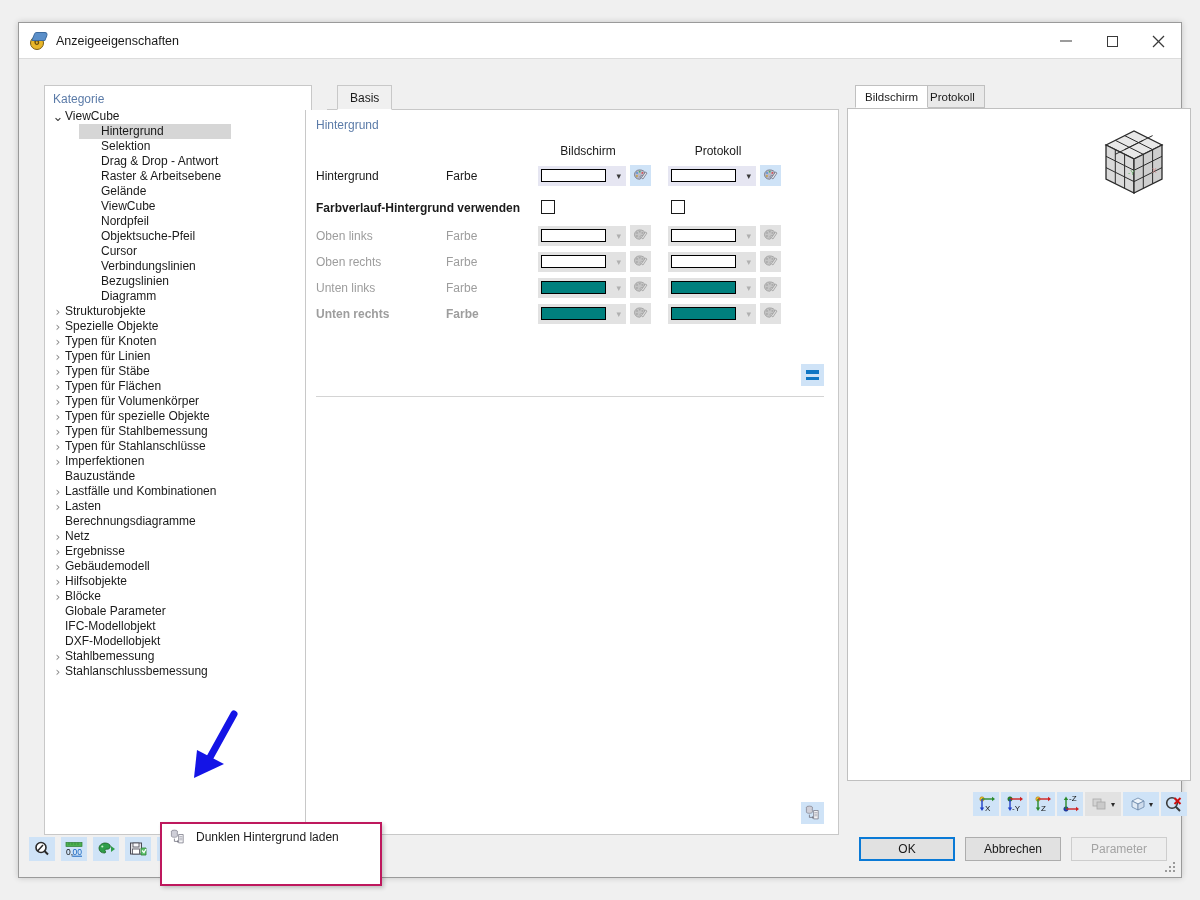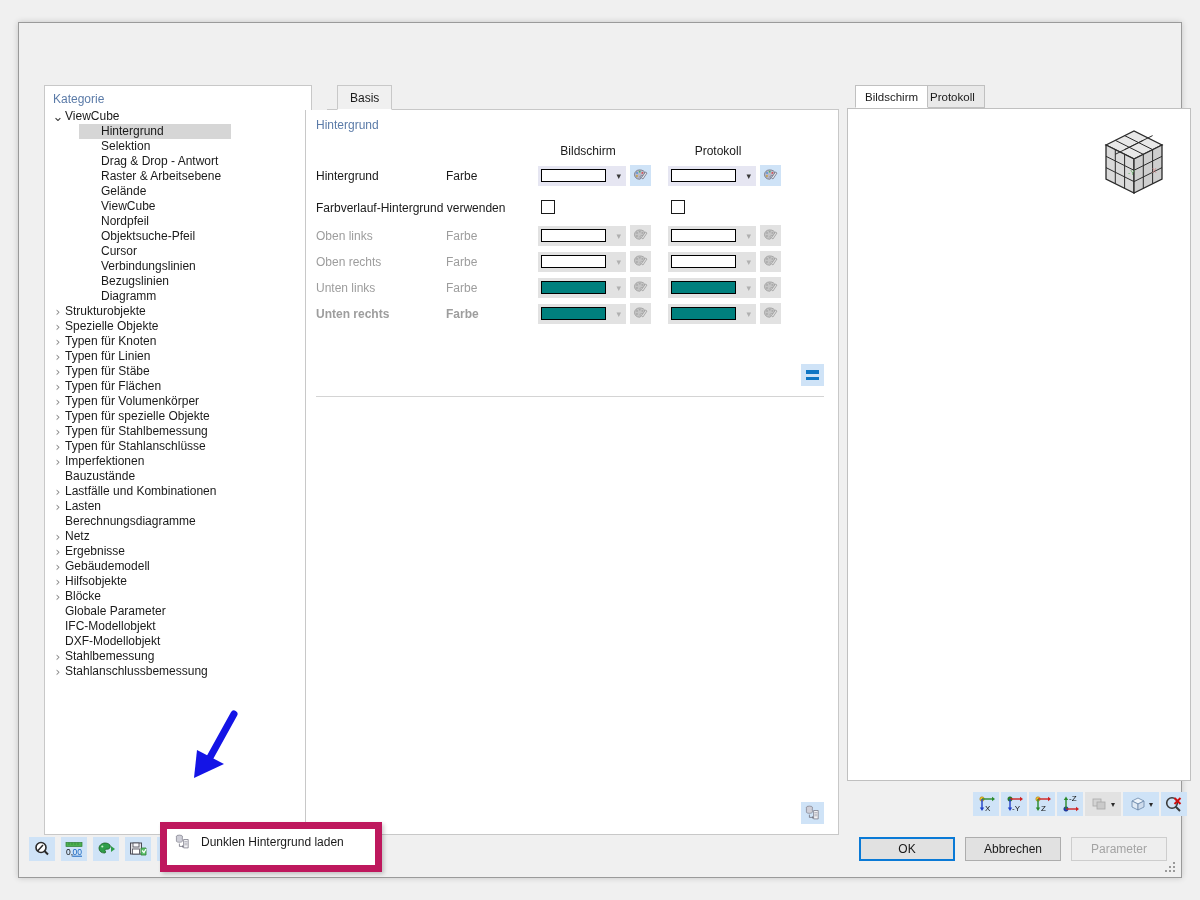--- a/index.html
+++ b/index.html
@@ -199,21 +199,21 @@
   .combo.dis .caret { color: #b0b0b0; }
 
   .palette-btn {
     width: 21px; height: 21px;
     margin-left: 4px;
     background: #cfe3f7;
     display: flex; align-items: center; justify-content: center;
   }
   .palette-btn.dis { background: #e2e2e2; }
 
-  .cbrow { position: relative; height: 30px; }
+  .cbrow { position: relative; height: 30px; font-weight: bold; }
   .cbrow .rlabel {
     position: absolute; left: 10px; top: 7px;
     font-size: 12px; color: #1a1a1a;
   }
   .chk {
     position: absolute; top: 6px;
     width: 14px; height: 14px;
     border: 1.4px solid #1a1a1a;
     background: #ffffff;
   }
@@ -328,23 +328,23 @@
   .dlgbtn.primary {
     border: 2px solid #0a7ad6;
     background: #e1e1e1;
   }
   .dlgbtn.disabled { color: #a4a4a4; background: #eeeeee; border-color: #cdcdcd; }
 
   
   .menu {
     position: absolute;
     left: 160px; top: 822px;
-    width: 222px; height: 50px;
+    width: 222px; height: 64px;
     background: #ffffff;
-    border: 7px solid #be185d;
+    border: 2px solid #be185d;
     box-shadow: 2px 2px 4px rgba(0,0,0,.20);
     z-index: 40;
   }
   .menu-item {
     height: 25px;
     display: flex; align-items: center;
     font-size: 12px; color: #1a1a1a;
     padding-left: 6px;
   }
   .menu-item .mi-icon {
@@ -360,20 +360,41 @@
     width: 60px; height: 80px;
     z-index: 30;
     pointer-events: none;
   }
 </style>
 </head>
 <body>
 
 <div class="window">
 
+  <div class="titlebar">
+    <div class="title-icon">
+      <div class="disc"></div>
+      <div class="cap"></div>
+    </div>
+    <div class="title-text">Anzeigeeigenschaften</div>
+    <div class="wincontrols">
+      <div class="wc min">
+          <span class="dash"></span>
+        </div>
+      <div class="wc">
+          <span class="sq"></span>
+        </div>
+      <div class="wc">
+        <svg width="13" height="13" viewBox="0 0 13 13">
+          <line x1="1" y1="1" x2="12" y2="12" stroke="#3a3a3a" stroke-width="1.3"></line>
+          <line x1="12" y1="1" x2="1" y2="12" stroke="#3a3a3a" stroke-width="1.3"></line>
+        </svg>
+      </div>
+    </div>
+  </div>
 
   <div class="body-area">
 
     <div class="cat-panel">
       <div class="cat-header">Kategorie</div>
       <div class="tree" id="tree">
           <div class="tree-row lvl0">
             <span class="chev open" style="font-size: 13px; line-height: 6px;">⌄</span>
             <span class="lbl">ViewCube</span>
           </div>

